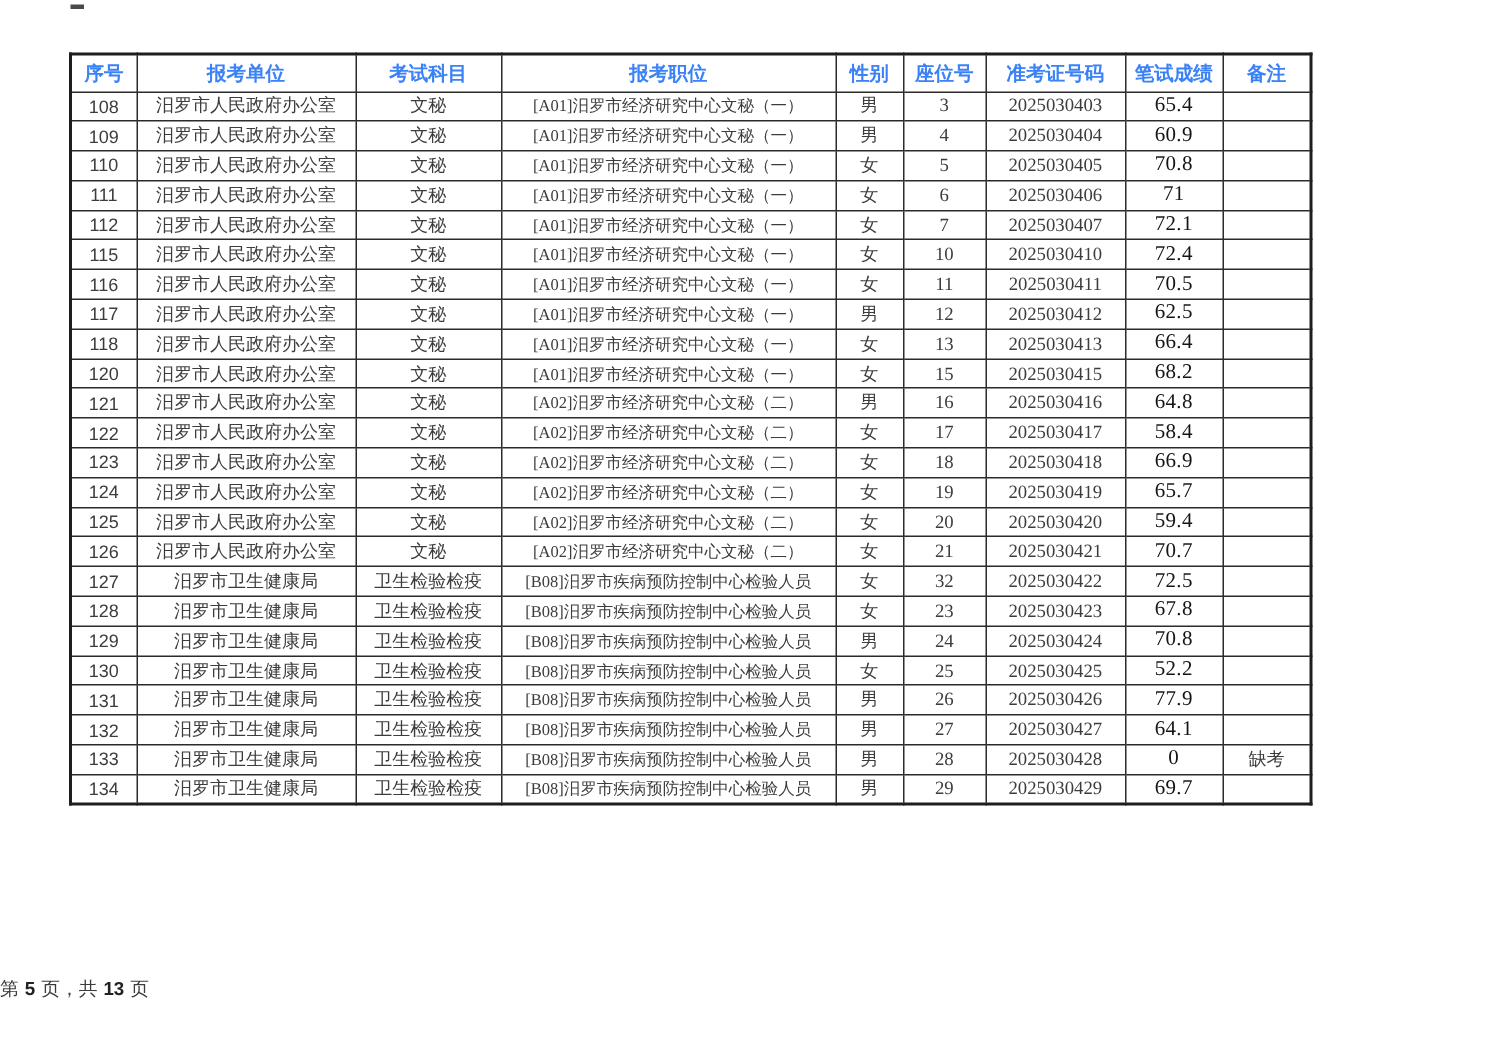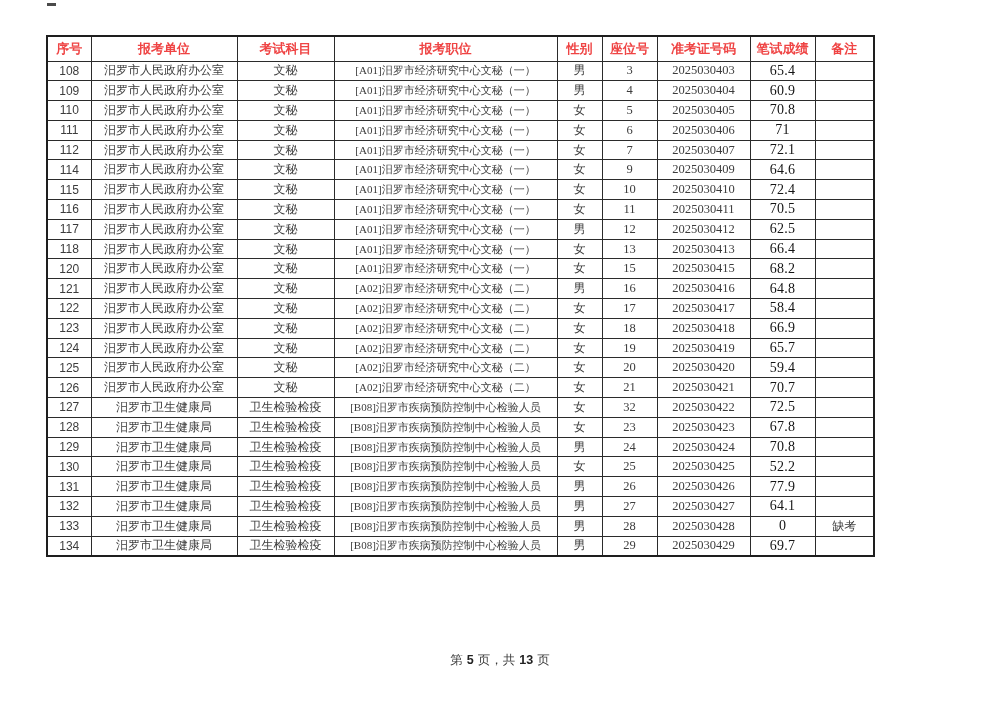--- a/index.html
+++ b/index.html
@@ -24,34 +24,34 @@
     vertical-align: middle;
     white-space: nowrap;
     overflow: hidden;
     padding: 0 2px;
   }
   table.results th {
     height: 25px;
     font-family: "Liberation Serif", serif;
     font-weight: bold;
     font-size: 13px;
-    color: #ef4444;
+    color: #3b82f6;
     margin-top: 42px;
   }
   table.results td { height: 19.8px; }
 
   .c-idx   { font-family: "Liberation Sans", sans-serif; font-size: 12px; color: #3c3c3c; }
   .c-cn    { font-family: "Liberation Serif", serif;     font-size: 12px; color: #3c3c3c; }
   .c-pos   { font-family: "Liberation Serif", serif;     font-size: 11px; color: #3c3c3c; }
   .c-snum  { font-family: "Liberation Serif", serif;     font-size: 12.5px; color: #3c3c3c; }
   .c-score { font-family: Liberation Serif, serif; font-size: 14px; color: #141414; font-weight: 500; letter-spacing: 0.2px; }
 
   .footer {
     position: absolute; left: 0; top: 650px; width: 100%;
-    text-align: center;
+    text-align: left;
   }
   .footer .f-cn {
     font-family: "Liberation Serif", serif;
     font-size: 12.5px; color: #3c3c3c;
   }
   .footer .f-num {
     font-family: "Liberation Sans", sans-serif;
     font-size: 12.5px; font-weight: 600; color: #222222;
     margin: 0 4px;
   }
@@ -138,31 +138,20 @@
           <td class="c-cn">汨罗市人民政府办公室</td>
           <td class="c-cn">文秘</td>
           <td class="c-pos">[A01]汨罗市经济研究中心文秘（一）</td>
           <td class="c-cn">女</td>
           <td class="c-snum">7</td>
           <td class="c-snum">2025030407</td>
           <td class="c-score">72.1</td>
           <td class="c-cn"></td>
         </tr>
         <tr>
-          <td class="c-idx">114</td>
-          <td class="c-cn">汨罗市人民政府办公室</td>
-          <td class="c-cn">文秘</td>
-          <td class="c-pos">[A01]汨罗市经济研究中心文秘（一）</td>
-          <td class="c-cn">女</td>
-          <td class="c-snum">9</td>
-          <td class="c-snum">2025030409</td>
-          <td class="c-score">64.6</td>
-          <td class="c-cn"></td>
-        </tr>
-        <tr>
           <td class="c-idx">115</td>
           <td class="c-cn">汨罗市人民政府办公室</td>
           <td class="c-cn">文秘</td>
           <td class="c-pos">[A01]汨罗市经济研究中心文秘（一）</td>
           <td class="c-cn">女</td>
           <td class="c-snum">10</td>
           <td class="c-snum">2025030410</td>
           <td class="c-score">72.4</td>
           <td class="c-cn"></td>
         </tr>

